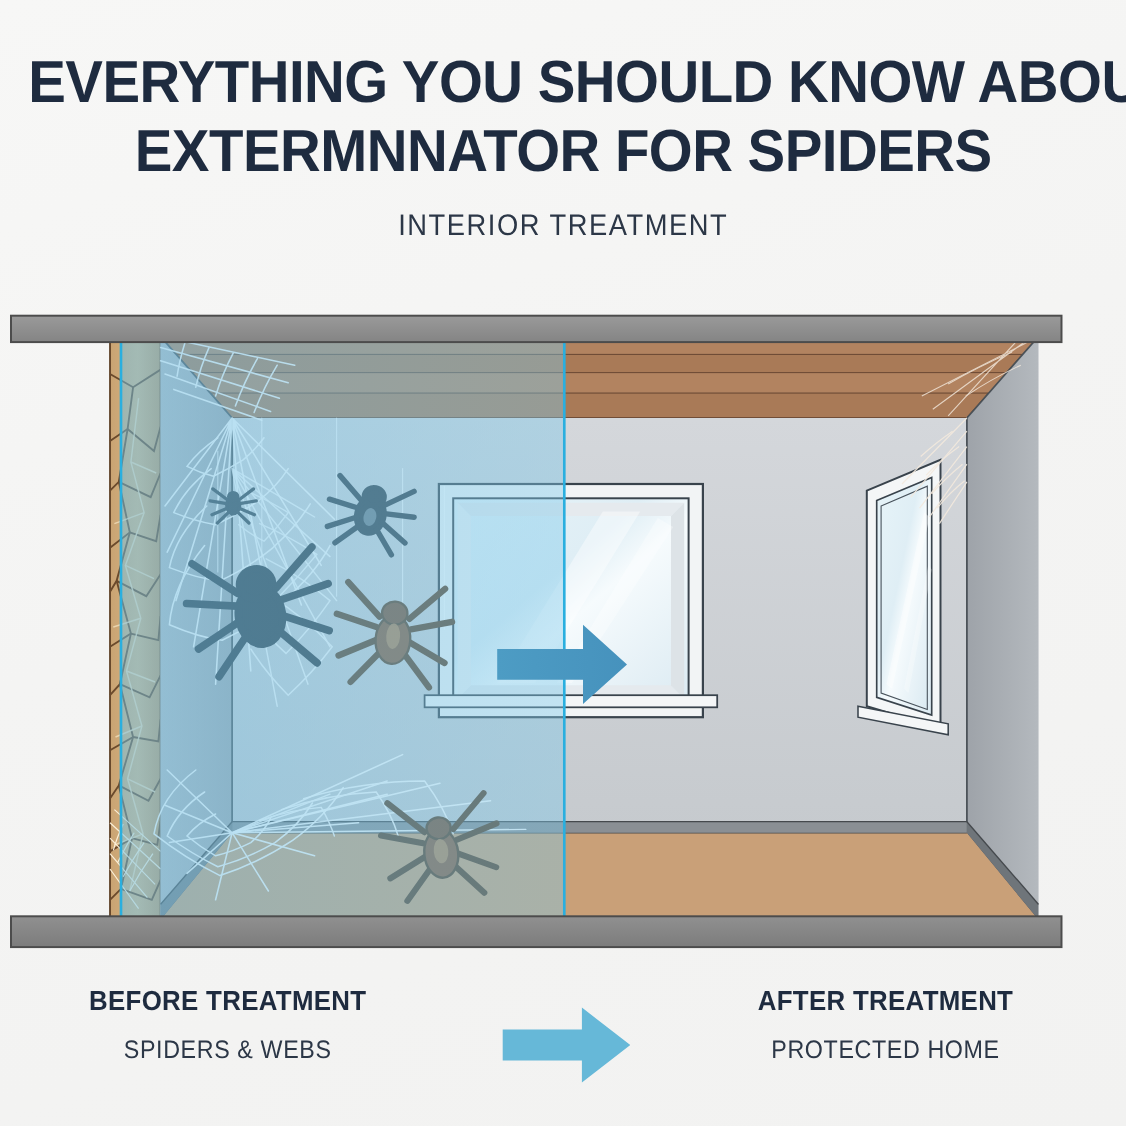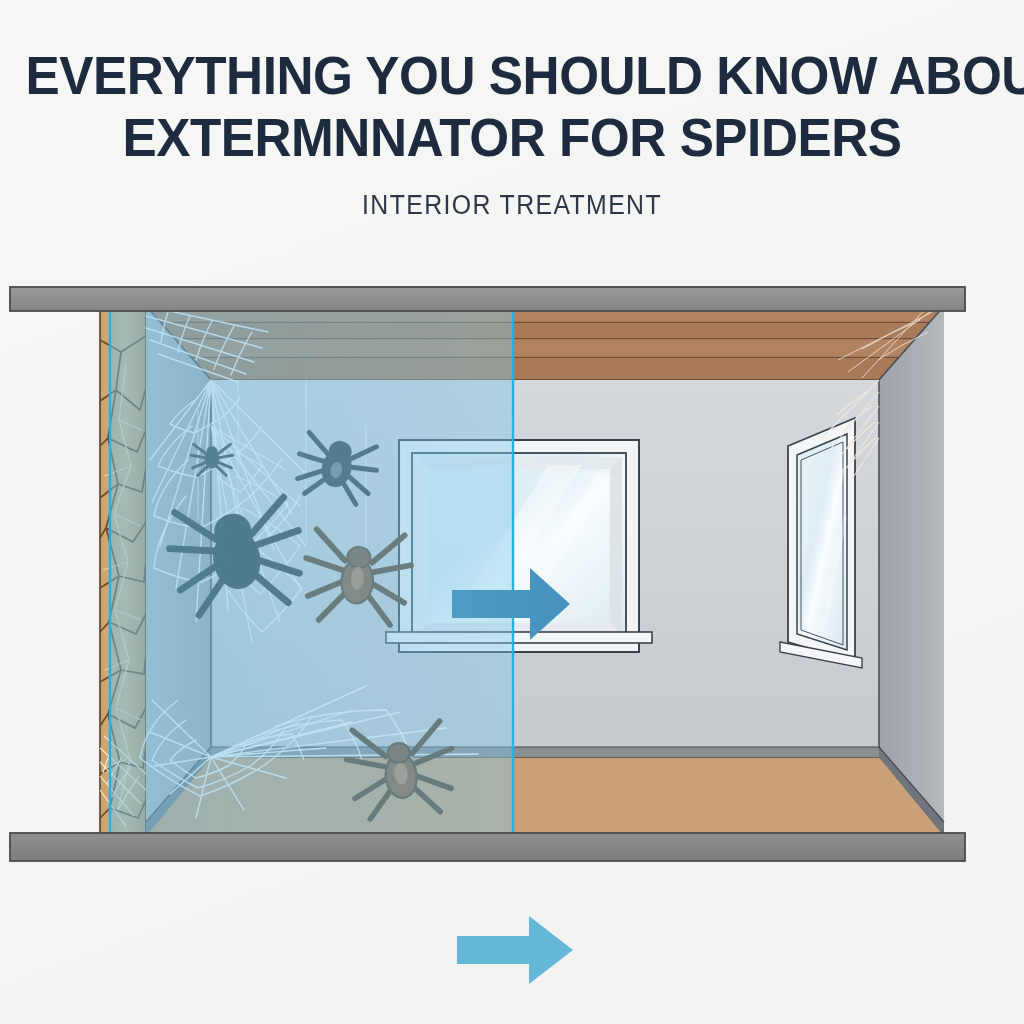--- a/index.html
+++ b/index.html
@@ -374,22 +374,30 @@
       <path d="M452 320 L530 320 L530 298 L570 334 L530 370 L530 348 L452 348 Z" fill="url(#gArrow)"></path>
     </g>
 
     <rect x="10" y="17" width="955" height="24" fill="url(#gSlabTop)" stroke="#4c4c4c" stroke-width="1.8"></rect>
     <rect x="10" y="563" width="955" height="28" fill="url(#gSlabBot)" stroke="#4c4c4c" stroke-width="1.8"></rect>
   </svg>
   </div>
 
   <div class="footer">
 
+    <div class="footer-col left">
+      <div class="footer-head">BEFORE TREATMENT</div>
+      <div class="footer-sub">SPIDERS &amp; WEBS</div>
+    </div>
 
     <div class="footer-arrow">
       <svg width="120" height="72" viewBox="0 0 120 72" xmlns="http://www.w3.org/2000/svg">
         <path d="M2 22 L74 22 L74 2 L118 36 L74 70 L74 50 L2 50 Z" fill="#66b8d8"></path>
       </svg>
     </div>
 
+    <div class="footer-col right">
+      <div class="footer-head">AFTER TREATMENT</div>
+      <div class="footer-sub">PROTECTED HOME</div>
+    </div>
   </div>
 
 </div>
 
 </body></html>

